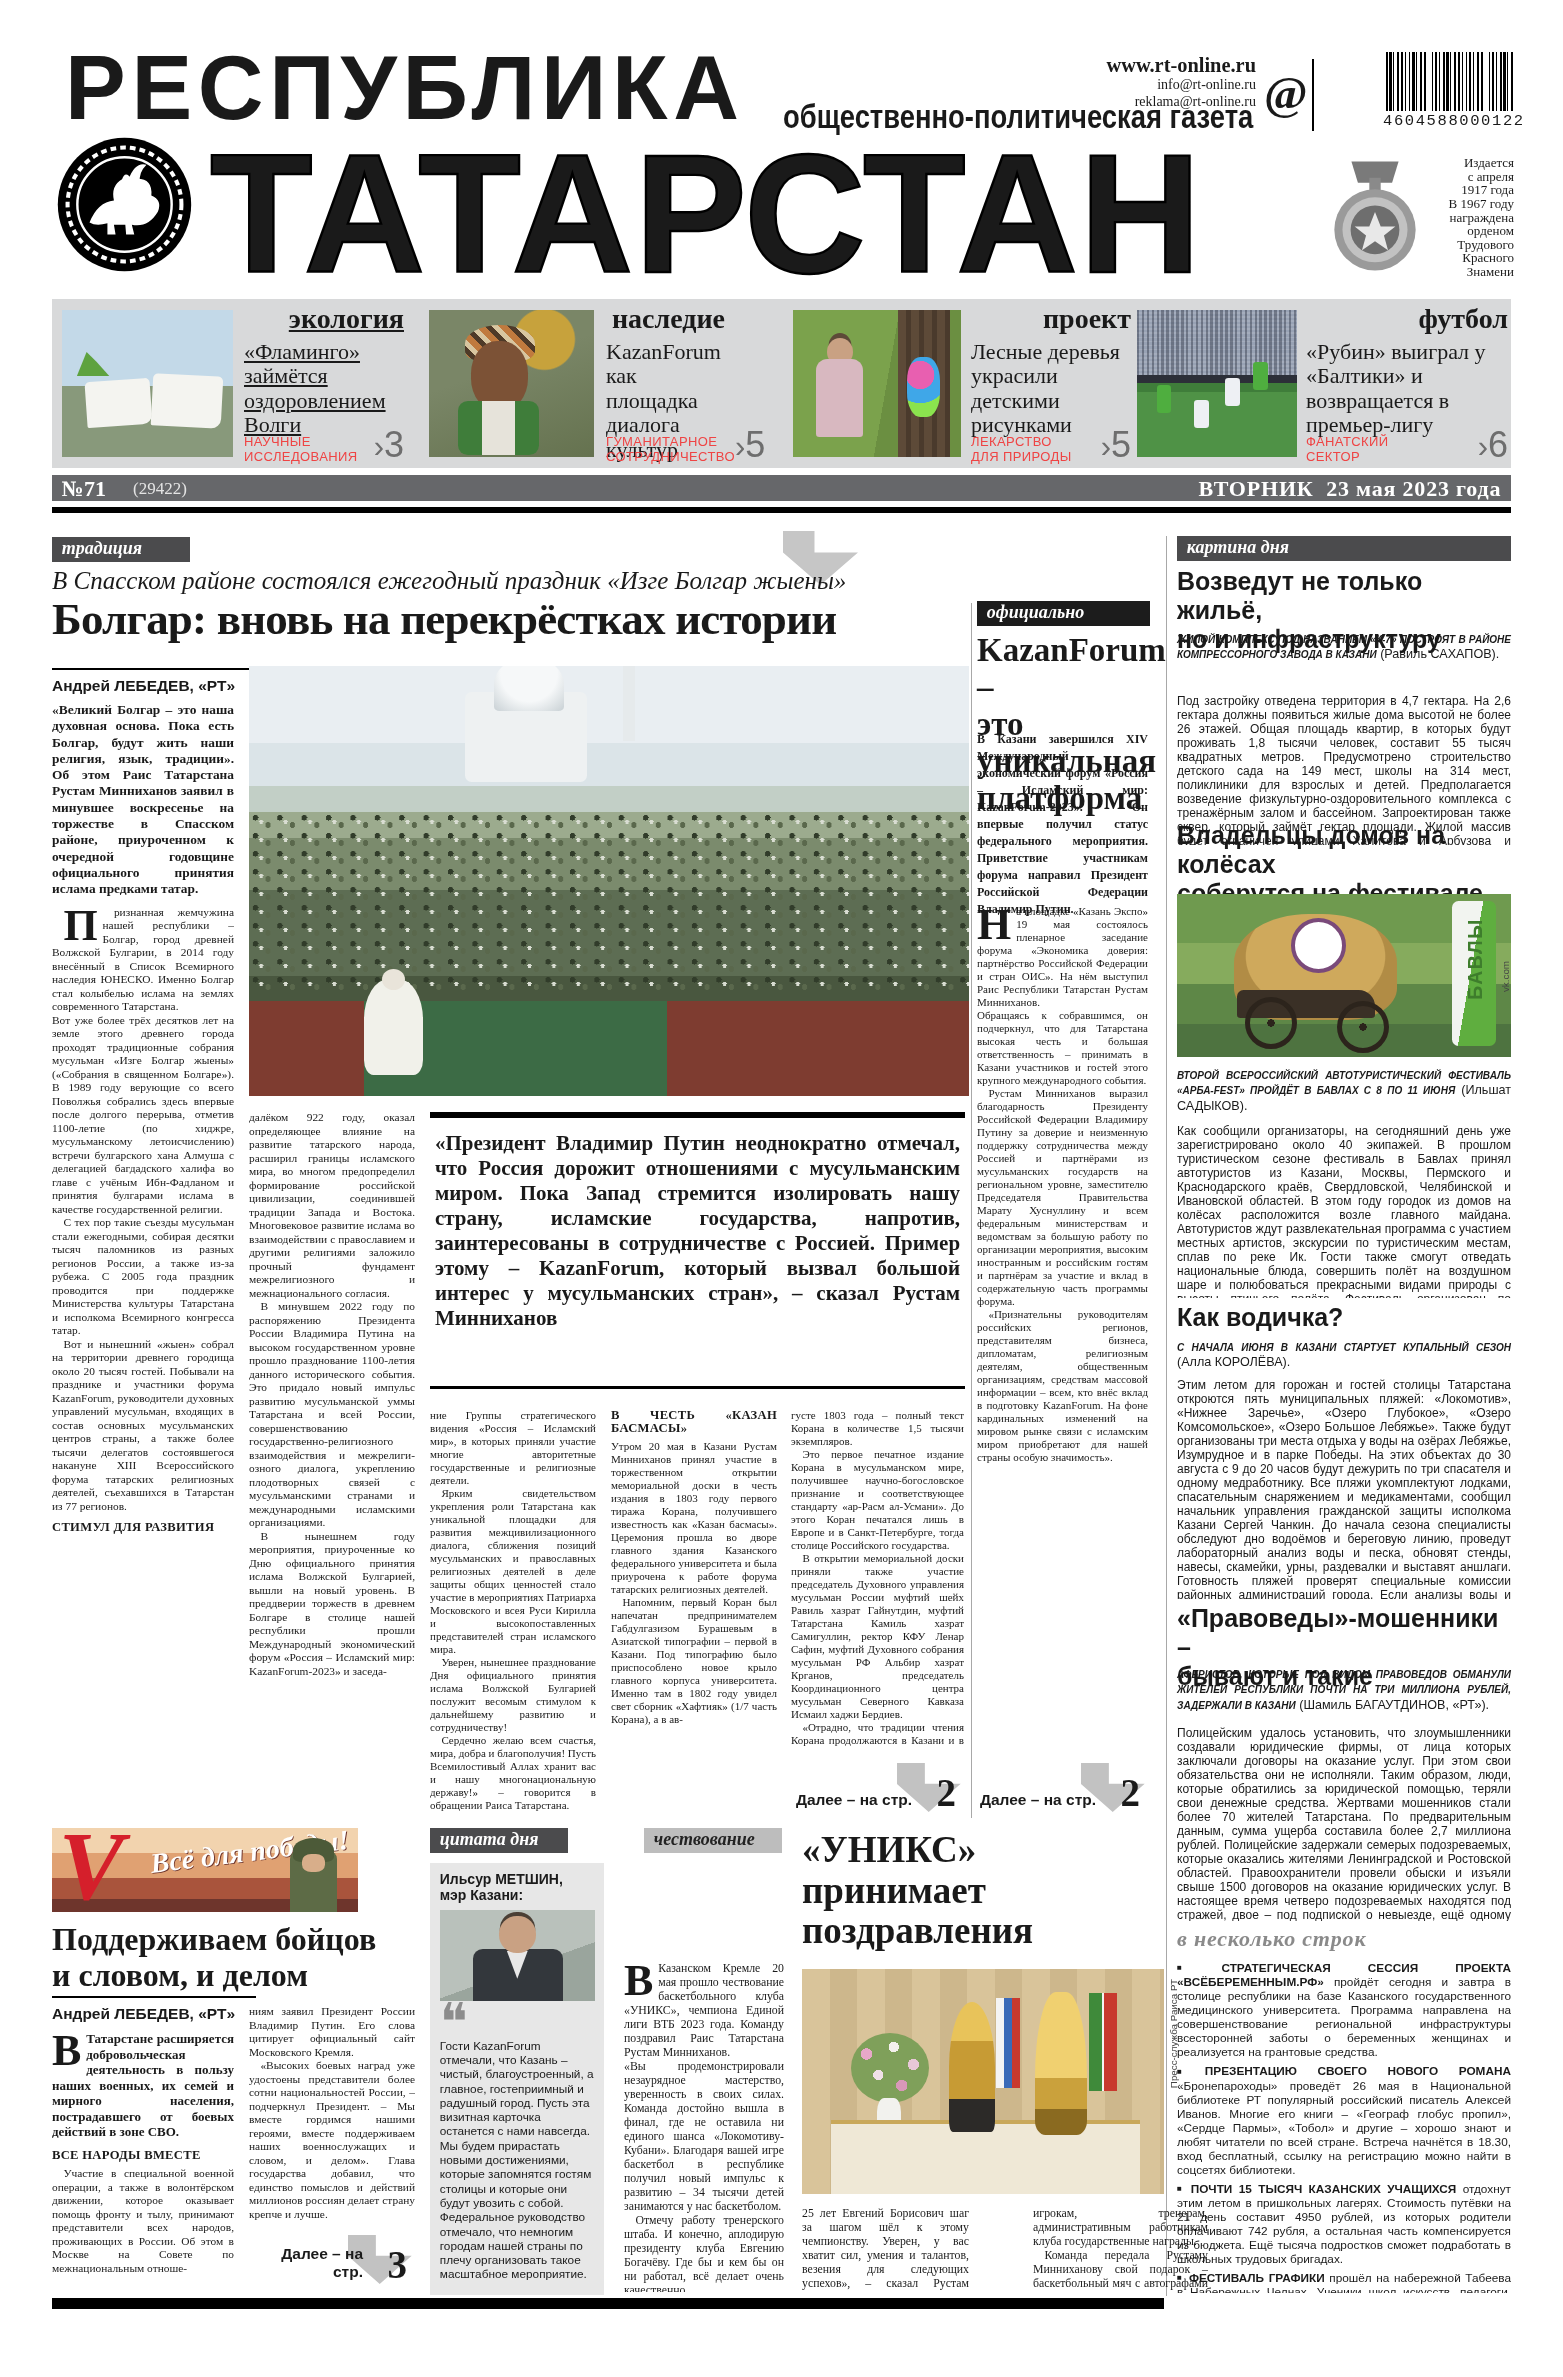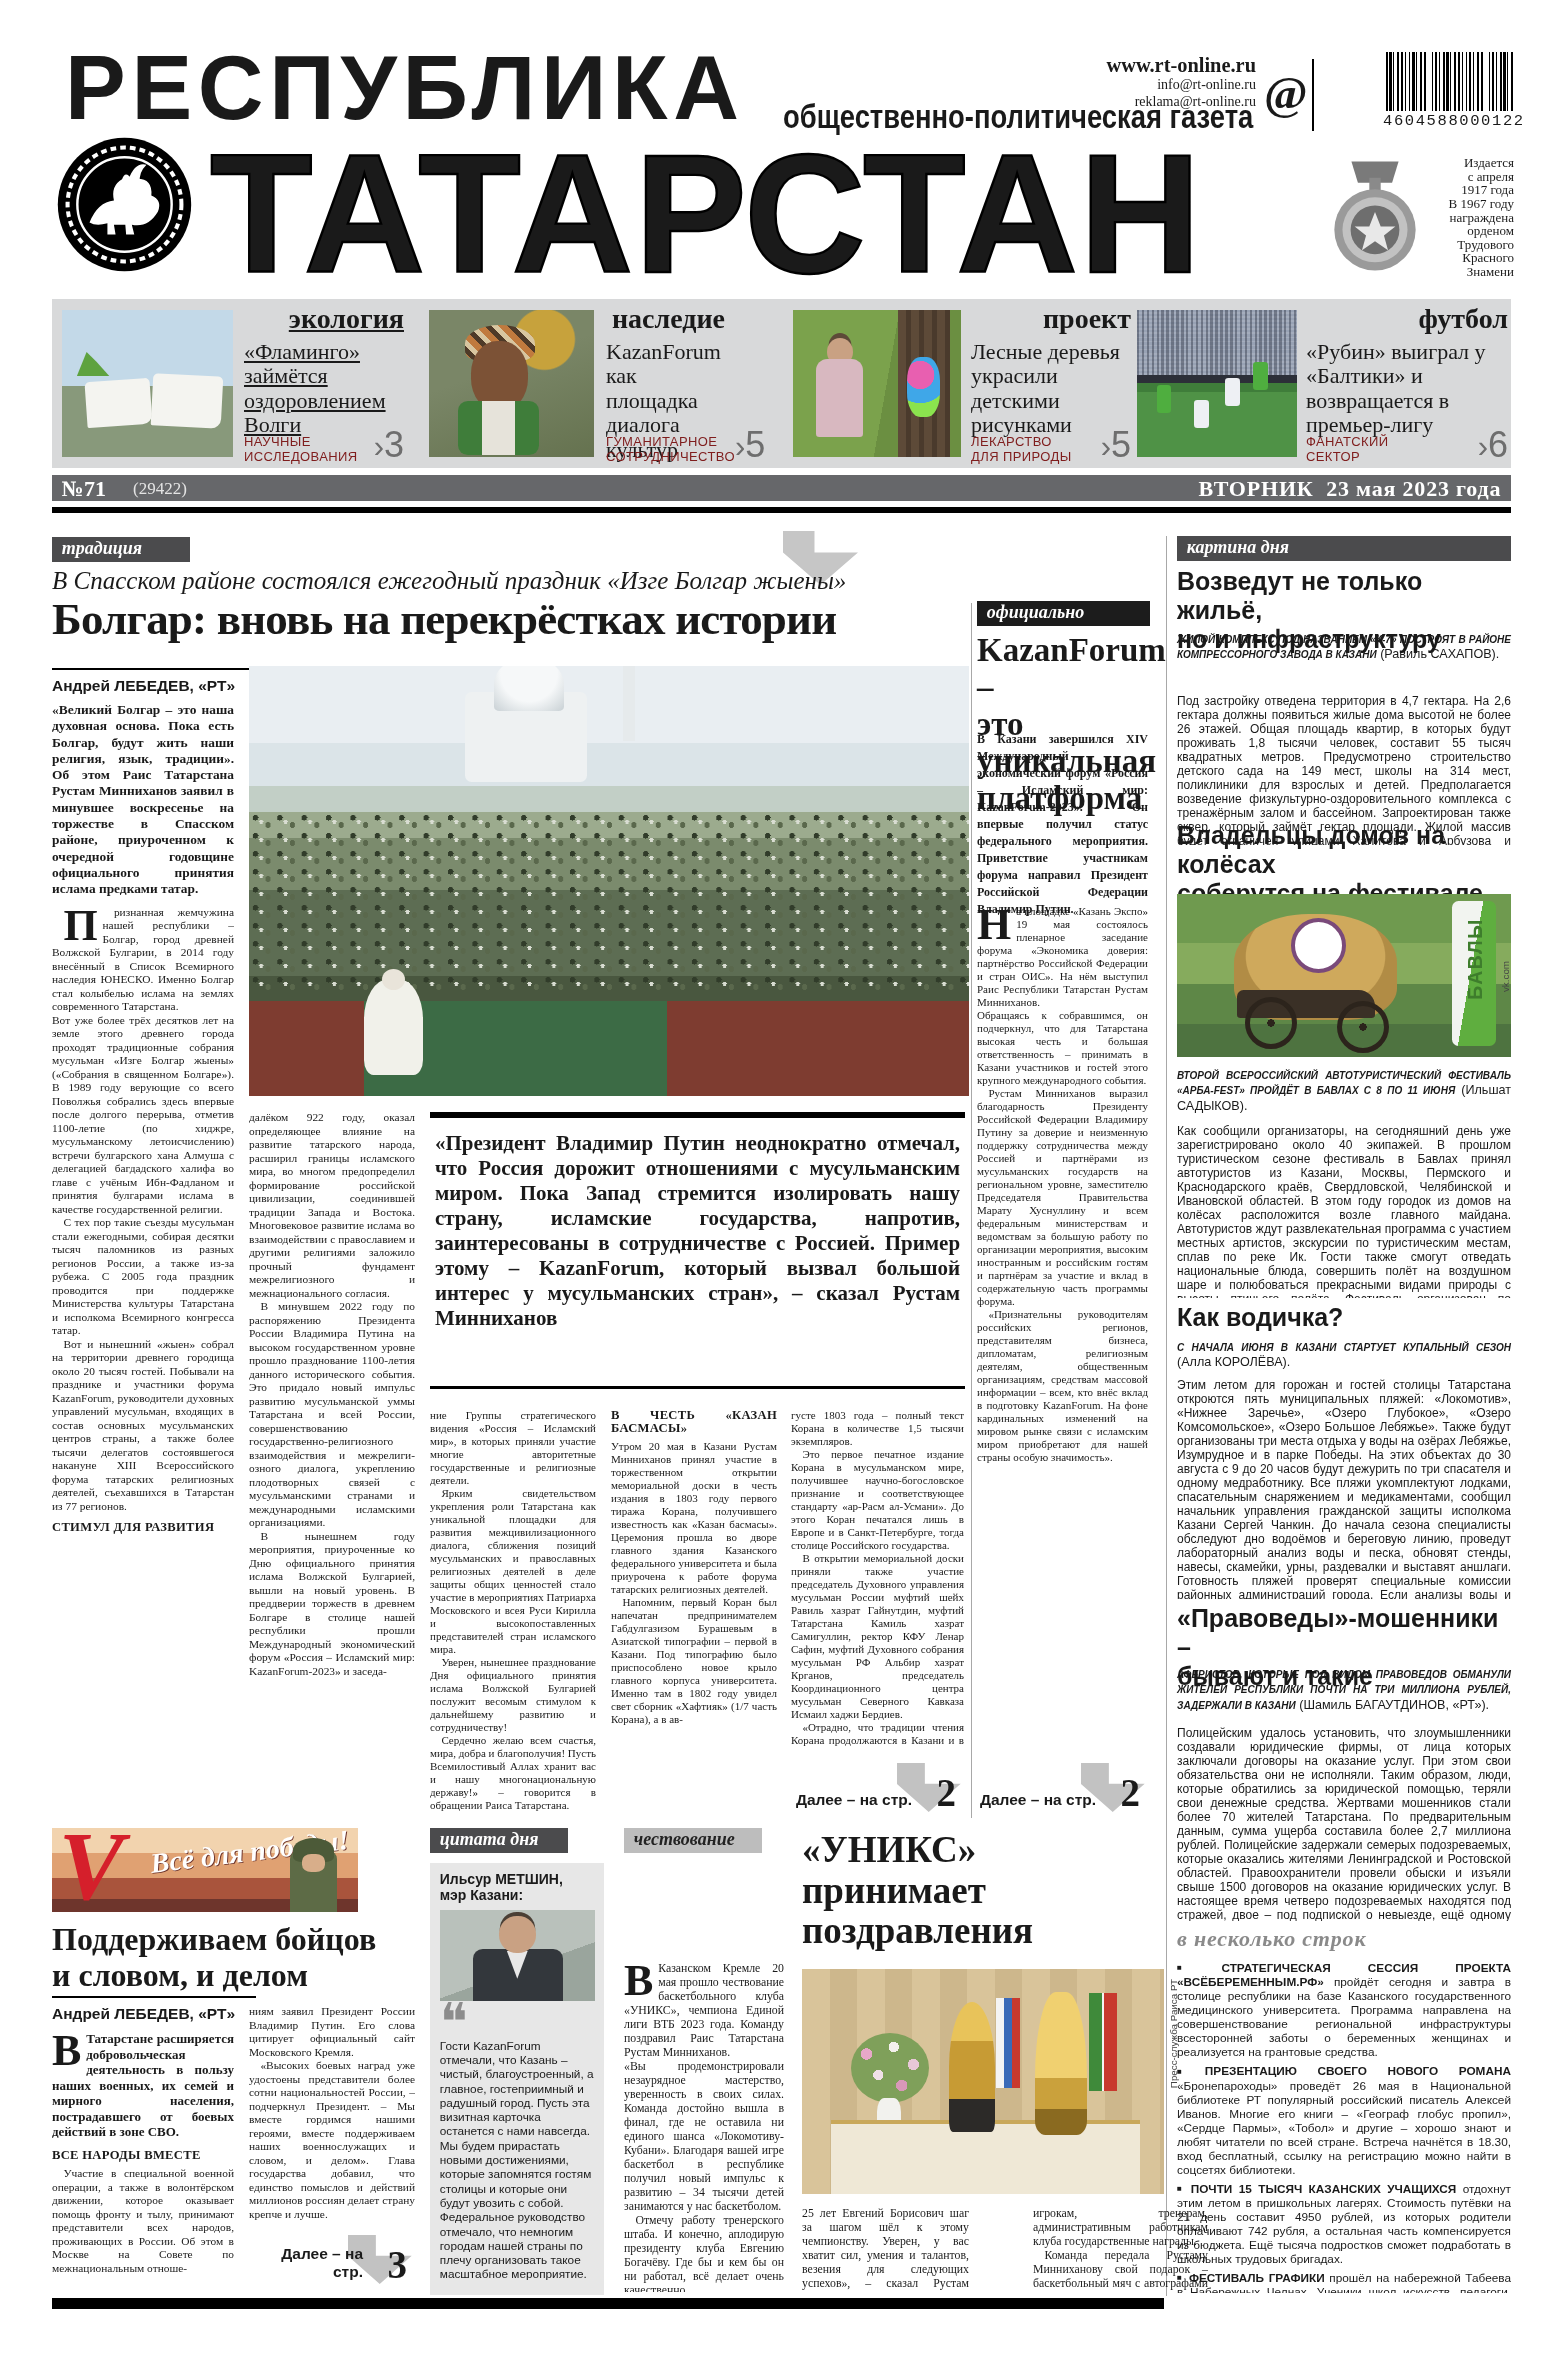--- a/index.html
+++ b/index.html
@@ -32,21 +32,21 @@
   .barcode-num{left:1383px;top:112px;width:134px;text-align:center;font-family:"Liberation Mono",monospace;font-size:15.5px;letter-spacing:1.6px;}
   .medal{left:1327px;top:155px;width:96px;height:122px;}
   .since{left:1426px;top:156px;width:88px;text-align:right;font-size:13px;line-height:1.05;}
   .since p{margin:0;}
 
   
   .strip{left:52px;top:299px;width:1459px;height:169px;background:#d8d9da;}
   .tz-photo{top:310px;height:147px;}
   .tz-head{font-weight:bold;font-size:28px;text-align:right;line-height:1;}
   .tz-title{font-size:22px;line-height:1.12;}
-  .tz-tag{font-family:"Liberation Sans",sans-serif;font-size:13px;color:#7f1d1d;line-height:1.15;letter-spacing:0.4px;}
+  .tz-tag{font-family:"Liberation Sans",sans-serif;font-size:13px;color:#ef4444;line-height:1.15;letter-spacing:0.4px;}
   .tz-page{font-family:"Liberation Sans",sans-serif;font-size:36px;color:#6e6e6e;line-height:.9;}
   .tz-chev{font-size:31px;color:#6e6e6e;font-family:"Liberation Sans",sans-serif;}
   .tz-foot{position:absolute;bottom:0;left:0;right:0;display:flex;justify-content:space-between;align-items:flex-end;}
 
   .ph-boats{left:62px;width:171px;background:linear-gradient(180deg,#c3d9e8 0 52%,#88997b 52% 100%);}
   .ph-boats .hull{position:absolute;background:#f4f4f0;border-radius:4.9px 4.9px 9.8px 1.6px;}
   .ph-boats .crane{position:absolute;left:14.7px;top:42px;width:33px;height:24.4px;background:#5ea23f;clip-path:polygon(0 100%,30% 0,60% 40%,100% 100%);}
   .ph-woman{left:429px;width:165px;background:radial-gradient(circle at 70% 20%,#c7a23c 0 18%,transparent 19%),linear-gradient(160deg,#7a8667 0 40%,#65724f 100%);}
   .ph-woman .head{position:absolute;left:42px;top:31px;width:57px;height:70px;background:#7c5236;border-radius:46%;}
   .ph-woman .wrap{position:absolute;left:36px;top:14.7px;width:70px;height:37px;background:repeating-linear-gradient(45deg,#c07a3e 0 6.5px,#4e3a28 6.5px 11.4px,#d8c6a0 11.4px 16.3px);border-radius:50% 50% 30% 30%;}
@@ -63,21 +63,21 @@
   
   .issue{left:52px;top:475px;width:1459px;height:26px;background:#66676a;color:#fff;}
   .issue .no{position:absolute;left:9.8px;top:0.8px;font-weight:bold;font-size:22px;}
   .issue .ed{position:absolute;left:81px;top:4.1px;font-size:17px;color:#e4e4e4;}
   .issue .right{position:absolute;right:9.8px;top:0.8px;font-weight:bold;font-size:22px;letter-spacing:0.8px;}
   .blackrule{left:52px;top:507px;width:1459px;height:5.7px;background:#000;}
 
   
   .lbl{height:25px;background:#4b4b4d;color:#fff;font-style:italic;font-weight:bold;
     font-size:18px;line-height:23.6px;padding-left:9.8px;}
-  .lbl-light{background:#bdbdbd;color:#222;}
+  .lbl-light{background:#bdbdbd;color:#222;margin-left:20px;}
   .deco-arrow{left:783px;top:531px;width:75px;height:54px;background:#c6c6c6;
     clip-path:polygon(0 0,42% 0,42% 40%,100% 40%,50% 100%,0 40%);}
 
   
   .kicker{left:52px;top:567px;width:920px;font-style:italic;font-size:25px;}
   .headline{left:52px;top:597px;width:920px;font-weight:bold;font-size:45px;letter-spacing:-0.8px;line-height:1;}
   .byrule{left:52px;top:668px;width:204px;height:2.4px;background:#000;}
   .byline{left:52px;top:677px;font-family:"Liberation Sans",sans-serif;font-weight:bold;font-size:15.5px;}
   .photo-main{left:249px;top:666px;width:720px;height:430px;
     background:linear-gradient(180deg,#e9eef2 0 18%,#dbe4e8 18% 28%,#c2cfc6 28% 34%,#9cab8e 34% 40%,#7b8b6d 40% 52%,#5d6d53 52% 72%,#49573f 72% 100%);}

